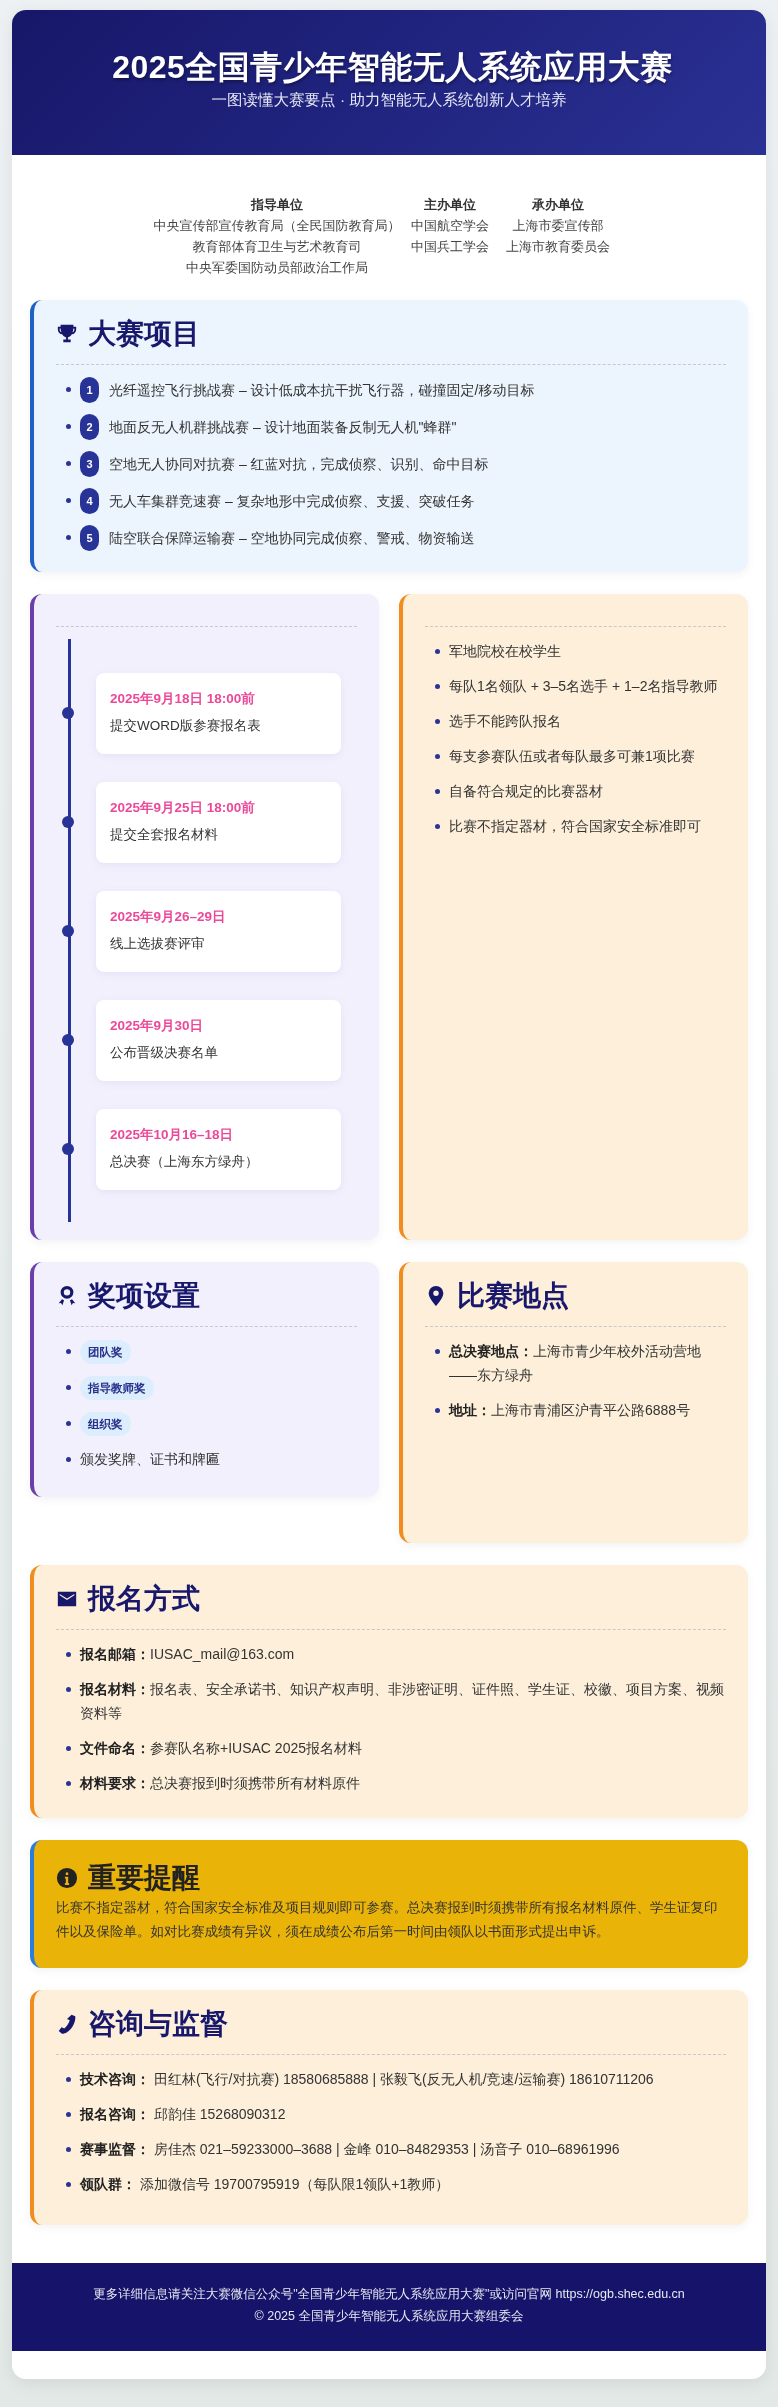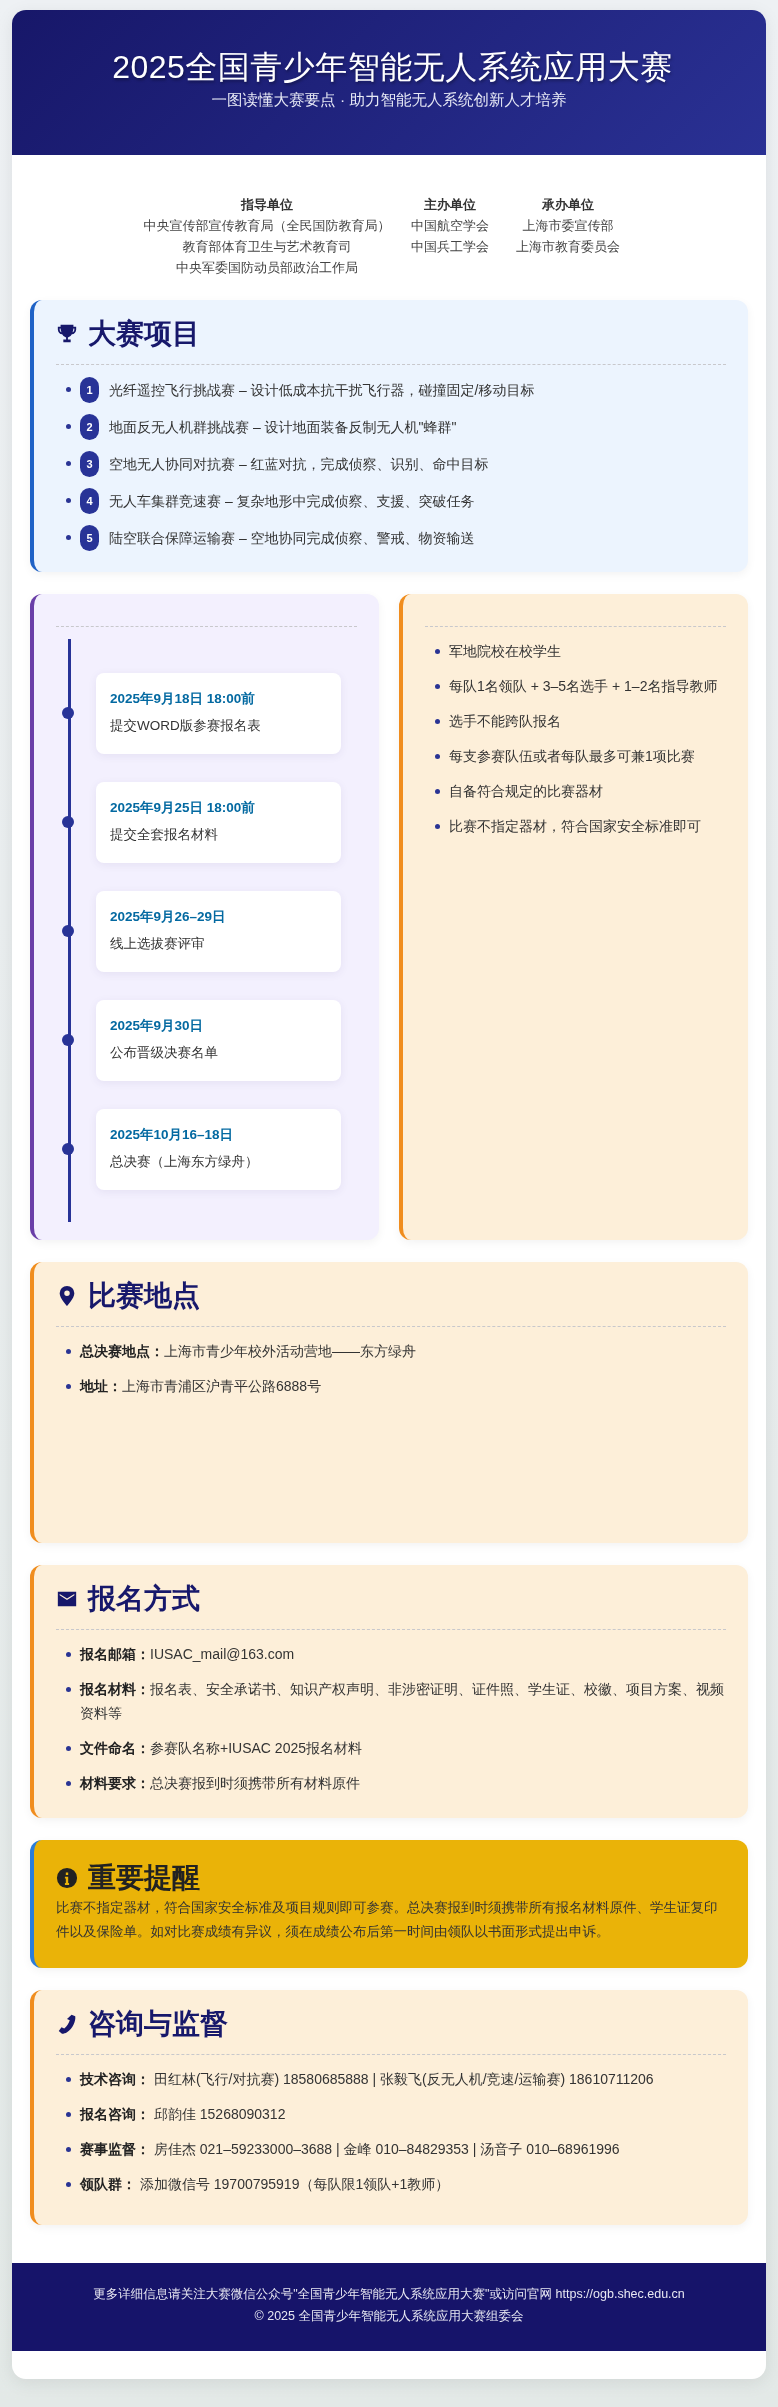--- a/index.html
+++ b/index.html
@@ -22,34 +22,34 @@
   
   .header {
     background: linear-gradient(135deg, #171769 0%, #2a3194 100%);
     height: 145px;
     text-align: center;
     color: #fff;
     padding-top: 36px;
   }
   .header h1 {
     font-size: 32px;
-    font-weight: normal;
+    font-weight: bold;
     letter-spacing: 0.5px;
     text-shadow: 1px 2px 3px rgba(0,0,0,0.35);
     padding-left: 7px;
   }
   .header .subtitle {
     font-size: 15.5px;
     color: #e6e8f5;
   }
   
   .orgs {
     display: flex;
     justify-content: center;
-    gap: 18px;
+    gap: 8px;
     padding: 39px 8px 22px 0;
     font-size: 13px;
     color: #444;
     text-align: center;
     line-height: 21px;
   }
   .orgs .col-title { font-weight: bold; color: #333; }
   .orgs .col1 { width: 250px; }
   .orgs .col2 { width: 80px; }
   .orgs .col3 { width: 120px; }
@@ -147,21 +147,21 @@
   .tl-item:last-child { margin-bottom: 0; }
   .tl-item::before {
     content: "";
     position: absolute;
     left: -34px;
     top: 34px;
     width: 12px; height: 12px;
     border-radius: 50%;
     background: #283397;
   }
-  .tl-date { color: #0369a1; font-weight: bold; font-size: 13.5px; line-height: 20px; }
+  .tl-date { color: #ec4899; font-weight: bold; font-size: 13.5px; line-height: 20px; }
   .tl-desc { color: #333; font-size: 13.5px; margin-top: 8px; }
 
   
   .pill {
     display: inline-block;
     background: #dceefd;
     color: #262f8a;
     font-size: 11.5px;
     font-weight: bold;
     padding: 2px 8px;
@@ -285,20 +285,35 @@
           <li>每队1名领队 + 3–5名选手 + 1–2名指导教师</li>
           <li>选手不能跨队报名</li>
           <li>每支参赛队伍或者每队最多可兼1项比赛</li>
           <li>自备符合规定的比赛器材</li>
           <li>比赛不指定器材，符合国家安全标准即可</li>
         </ul>
       </section>
     </div>
 
     <div class="row">
+      <section class="card purple" style="height:235px;">
+        <div class="card-title">
+          <svg viewBox="0 0 24 24">
+              <path d="M12 1a7 7 0 1 1 0 14 7 7 0 0 1 0-14zm0 3.5a3.5 3.5 0 1 0 0 7 3.5 3.5 0 0 0 0-7zM6.5 15.5l2.3 1.2L7 22l-1.5-2.5L3 20l3.5-4.5zM17.5 15.5L21 20l-2.5-.5L17 22l-1.8-5.3 2.3-1.2z"></path>
+            </svg>
+          <span>奖项设置</span>
+        </div>
+        <div class="divider"></div>
+        <ul class="bullets awards">
+          <li><span class="pill">团队奖</span></li>
+          <li><span class="pill">指导教师奖</span></li>
+          <li><span class="pill">组织奖</span></li>
+          <li>颁发奖牌、证书和牌匾</li>
+        </ul>
+      </section>
 
       <section class="card orange" style="height:281px;">
         <div class="card-title">
           <svg viewBox="0 0 24 24">
               <path d="M12 1a8 8 0 0 1 8 8c0 5.5-8 14-8 14S4 14.5 4 9a8 8 0 0 1 8-8zm0 5a3 3 0 1 0 0 6 3 3 0 0 0 0-6z"></path>
             </svg>
           <span>比赛地点</span>
         </div>
         <div class="divider"></div>
         <ul class="bullets">

